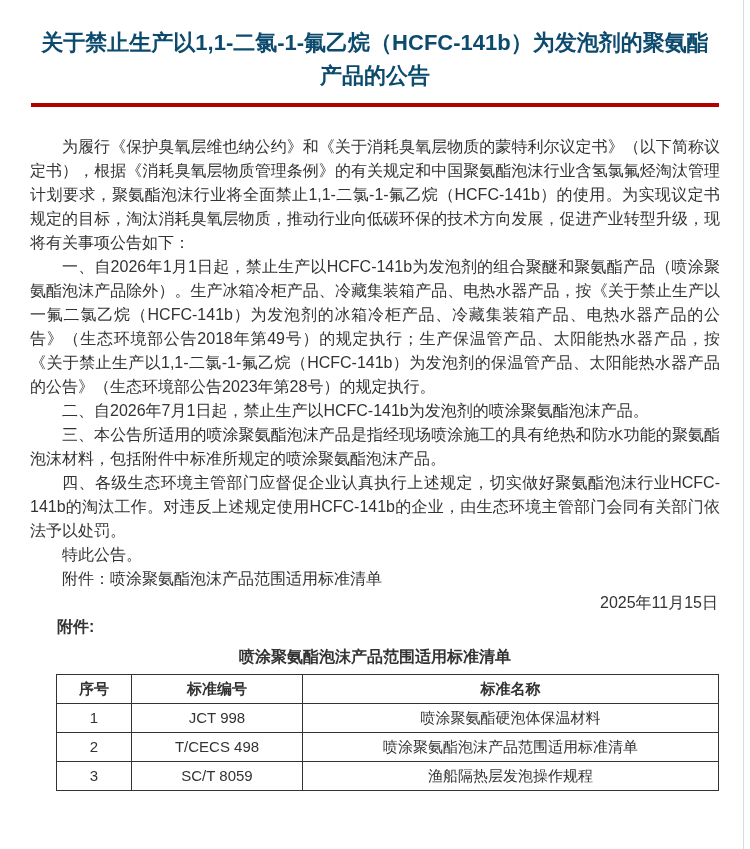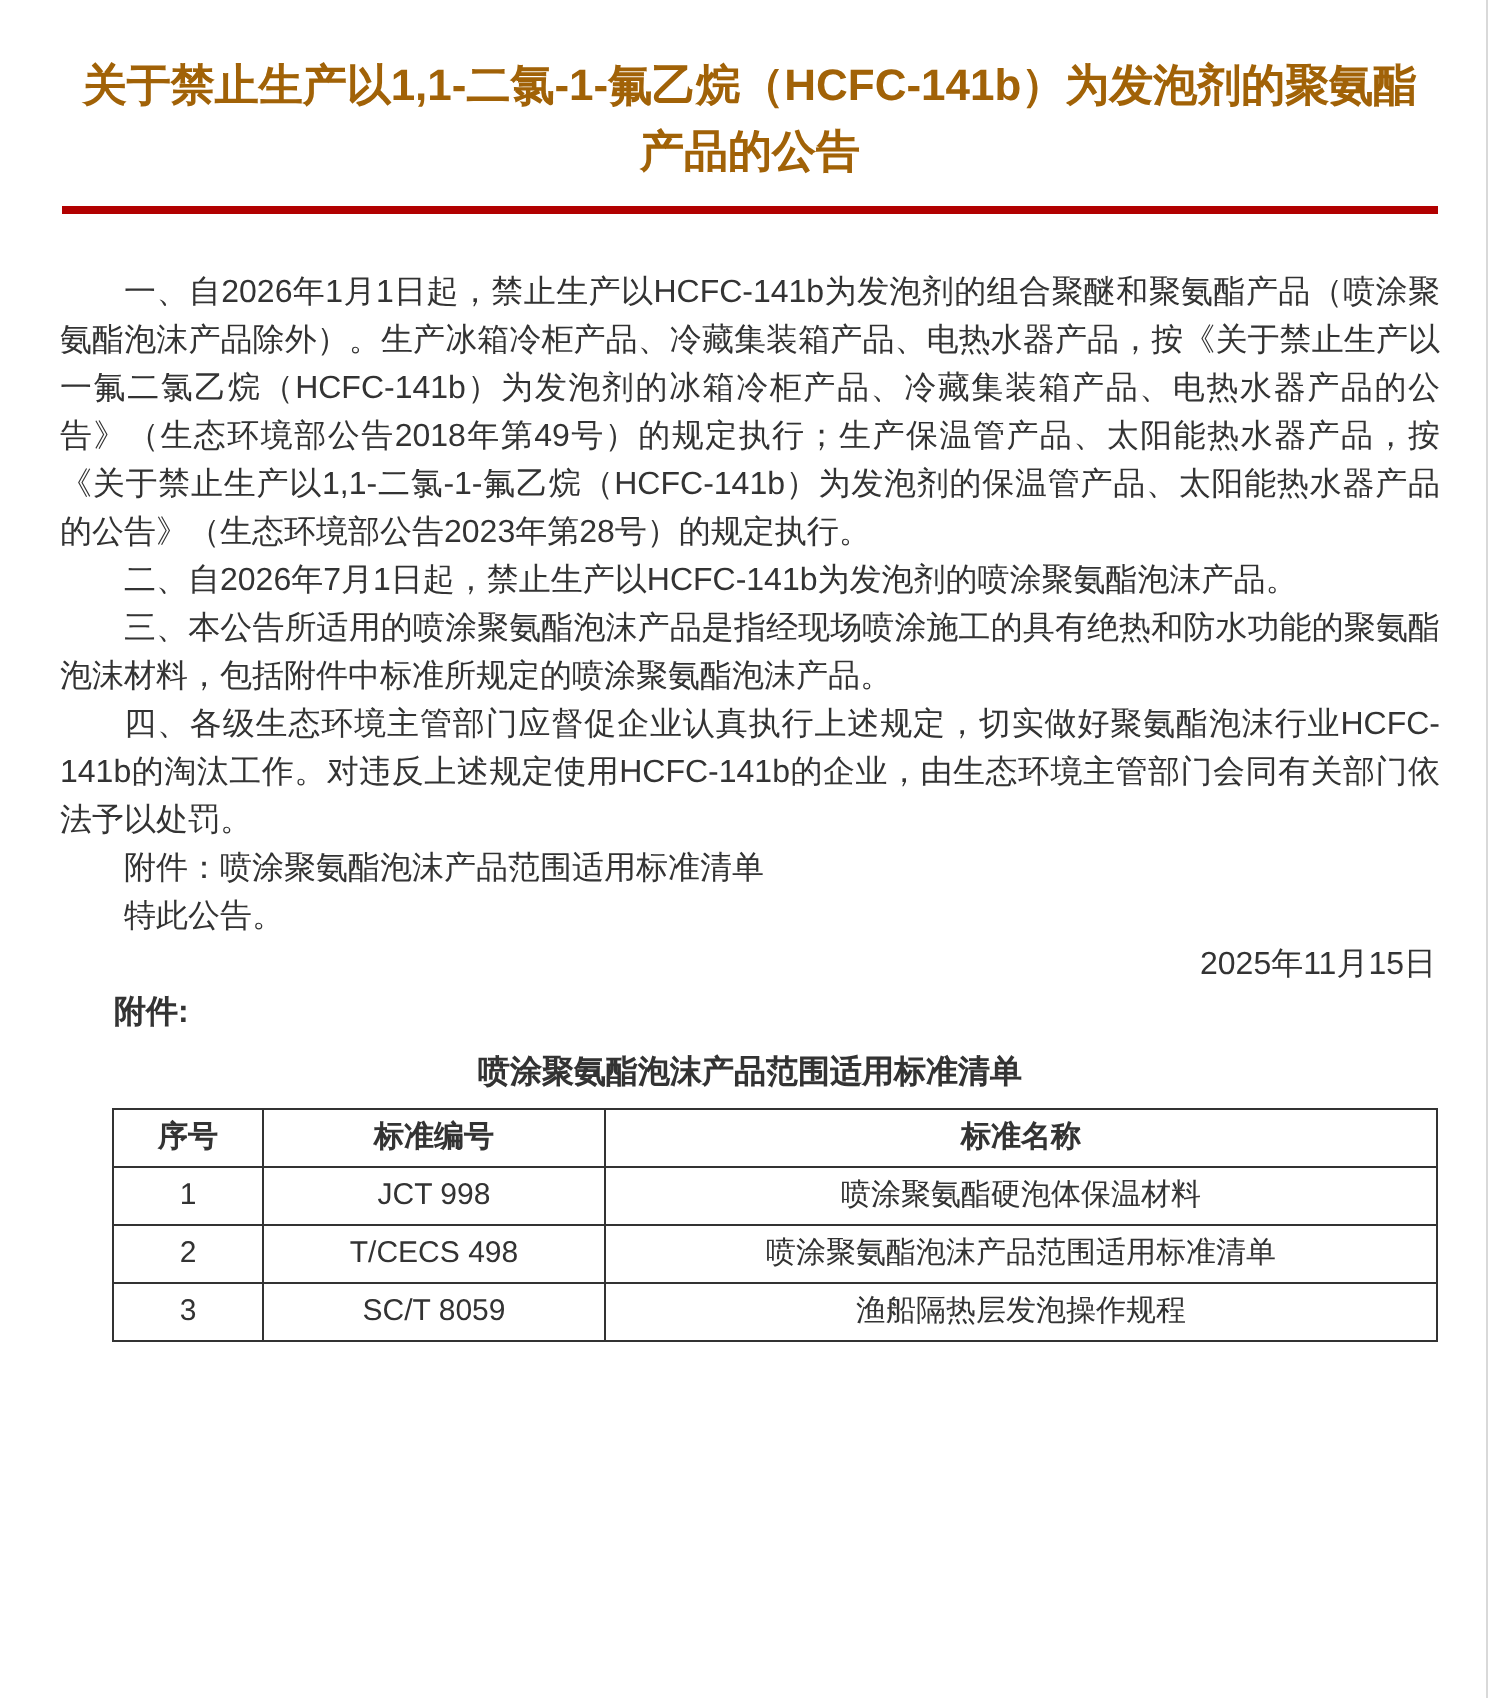--- a/index.html
+++ b/index.html
@@ -7,21 +7,21 @@
     position:relative;
     width:750px; height:849px;
     background:#ffffff;
     overflow:hidden;
     font-family:"Liberation Sans","DejaVu Sans",sans-serif;
     color:#333333;
   }
   .doc-title {
     margin:26px 40px 0;
     text-align:center;
-    color:#a16207;
+    color:#0c4a6e;
     font-size:22px;
     line-height:33px;
     font-weight:bold;
   }
   .red-rule {
     height:4px;
     background:#b20000;
     margin:11px 31px 0;
   }
   .body-area {
@@ -81,26 +81,27 @@
 <body>
 
 <div class="page">
 
   <h1 class="doc-title">关于禁止生产以1,1-二氯-1-氟乙烷（HCFC-141b）为发泡剂的聚氨酯产品的公告</h1>
 
   <div class="red-rule"></div>
 
   <div class="body-area">
 
+    <p class="para">为履行《保护臭氧层维也纳公约》和《关于消耗臭氧层物质的蒙特利尔议定书》（以下简称议定书），根据《消耗臭氧层物质管理条例》的有关规定和中国聚氨酯泡沫行业含氢氯氟烃淘汰管理计划要求，聚氨酯泡沫行业将全面禁止1,1-二氯-1-氟乙烷（HCFC-141b）的使用。为实现议定书规定的目标，淘汰消耗臭氧层物质，推动行业向低碳环保的技术方向发展，促进产业转型升级，现将有关事项公告如下：</p>
     <p class="para">一、自2026年1月1日起，禁止生产以HCFC-141b为发泡剂的组合聚醚和聚氨酯产品（喷涂聚氨酯泡沫产品除外）。生产冰箱冷柜产品、冷藏集装箱产品、电热水器产品，按《关于禁止生产以一氟二氯乙烷（HCFC-141b）为发泡剂的冰箱冷柜产品、冷藏集装箱产品、电热水器产品的公告》（生态环境部公告2018年第49号）的规定执行；生产保温管产品、太阳能热水器产品，按《关于禁止生产以1,1-二氯-1-氟乙烷（HCFC-141b）为发泡剂的保温管产品、太阳能热水器产品的公告》（生态环境部公告2023年第28号）的规定执行。</p>
     <p class="para">二、自2026年7月1日起，禁止生产以HCFC-141b为发泡剂的喷涂聚氨酯泡沫产品。</p>
     <p class="para">三、本公告所适用的喷涂聚氨酯泡沫产品是指经现场喷涂施工的具有绝热和防水功能的聚氨酯泡沫材料，包括附件中标准所规定的喷涂聚氨酯泡沫产品。</p>
     <p class="para">四、各级生态环境主管部门应督促企业认真执行上述规定，切实做好聚氨酯泡沫行业HCFC-141b的淘汰工作。对违反上述规定使用HCFC-141b的企业，由生态环境主管部门会同有关部门依法予以处罚。</p>
+    <p class="para">特此公告。</p>
     <p class="para">附件：喷涂聚氨酯泡沫产品范围适用标准清单</p>
-    <p class="para">特此公告。</p>
 
     <p class="sig-line">2025年11月15日</p>
 
     <p class="meta-line bold">附件:</p>
 
     <h2 class="table-title">喷涂聚氨酯泡沫产品范围适用标准清单</h2>
 
     <table class="standards">
       <colgroup>
           <col class="c1">

